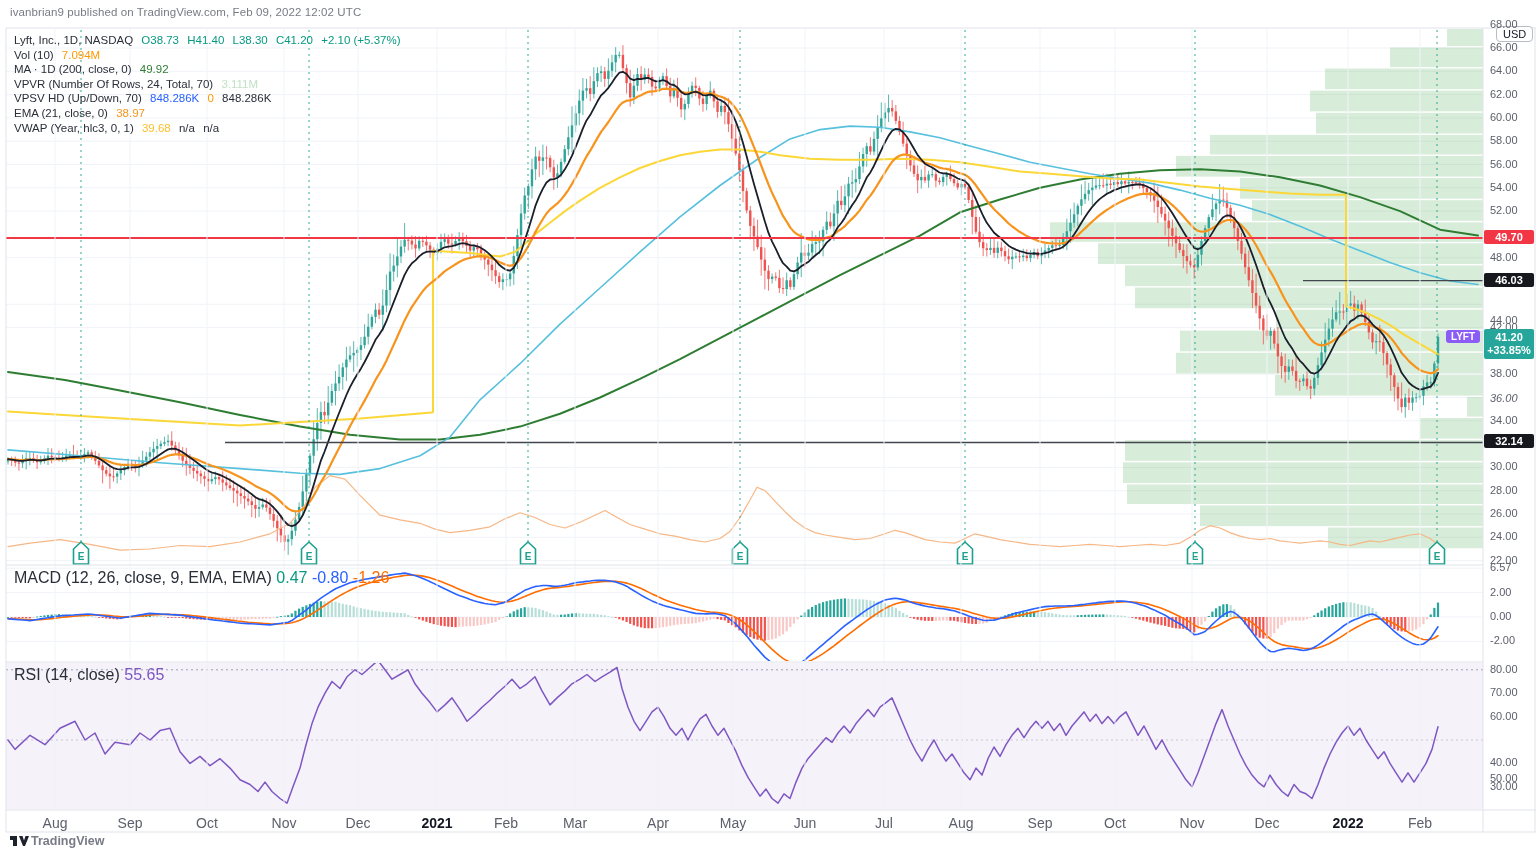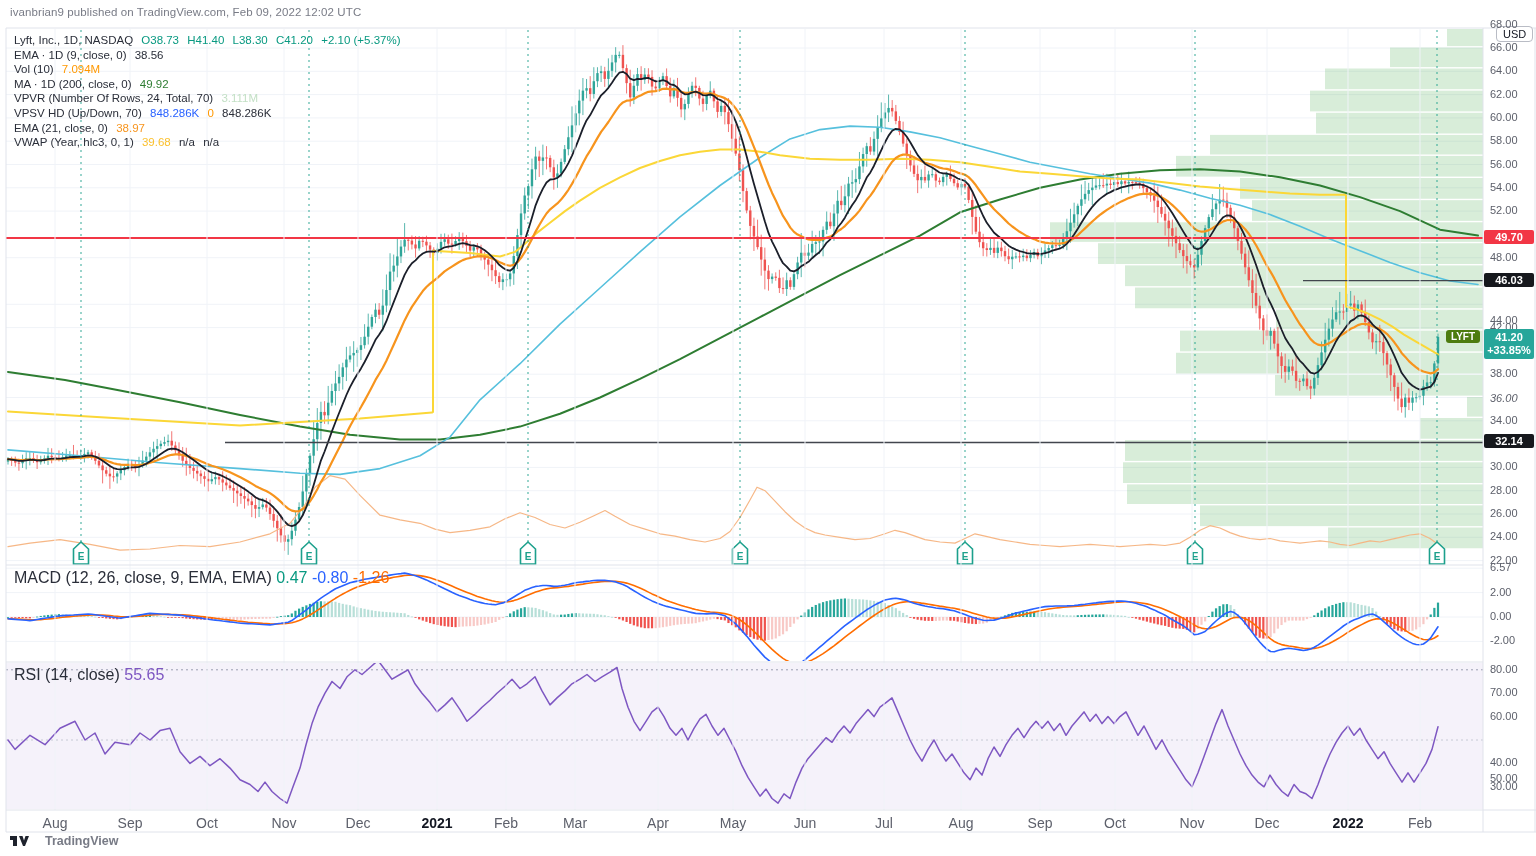--- a/index.html
+++ b/index.html
@@ -13,21 +13,21 @@
   .axis-label{position:absolute;left:1490px;font-size:11px;color:#5d606b;}
   .time-label{position:absolute;top:815px;font-size:14px;color:#5d606b;transform:translateX(-50%);}
   .time-label.year{color:#131722;font-weight:bold;}
   .badge{position:absolute;left:1484px;width:50px;text-align:center;font-size:11px;font-weight:bold;
     color:#fff;border-radius:2px;padding:1px 0;}
   .chip{position:absolute;font-size:10px;font-weight:bold;border-radius:3px;padding:1px 5px;}
   .usd-chip{position:absolute;left:1496px;top:26px;font-size:11px;color:#131722;background:#fff;
     border:1px solid #b9bcc5;border-radius:4px;padding:1px 6px;}
   .pricebox{position:absolute;left:1484px;width:50px;text-align:center;color:#fff;border-radius:2px;
     font-size:11px;font-weight:bold;line-height:13px;padding:2px 0;}
-  .footer{position:absolute;left:10px;top:834px;display:flex;align-items:center;gap:16px;}
+  .footer{position:absolute;left:10px;top:834px;display:flex;align-items:center;gap:2px;}
   .footer .txt{font-size:12.5px;font-weight:bold;color:#787b86;}
 </style>
 </head>
 <body>
 
 <div id="stage">
 
   <svg id="chart-svg" width="1536" height="856">
       <defs>
         <clipPath id="clipMain">
@@ -1369,24 +1369,20 @@
   <div class="legend">
     <div>
       <span>Lyft, Inc., 1D, NASDAQ</span>
       <span class="v" style="color: rgb(8, 153, 129);">O38.73</span>
       <span class="v" style="color: rgb(8, 153, 129);">H41.40</span>
       <span class="v" style="color: rgb(8, 153, 129);">L38.30</span>
       <span class="v" style="color: rgb(8, 153, 129);">C41.20</span>
       <span class="v" style="color: rgb(8, 153, 129);">+2.10 (+5.37%)</span>
     </div>
     <div>
-      <span>EMA · 1D (9, close, 0)</span>
-      <span class="v">38.56</span>
-    </div>
-    <div>
       <span>Vol (10)</span>
       <span class="v" style="color: rgb(255, 152, 0);">7.094M</span>
     </div>
     <div>
       <span>MA · 1D (200, close, 0)</span>
       <span class="v" style="color: rgb(46, 125, 50);">49.92</span>
     </div>
     <div>
       <span>VPVR (Number Of Rows, 24, Total, 70)</span>
       <span class="v" style="color: rgb(195, 224, 197);">3.111M</span>
@@ -1485,14 +1481,14 @@
     </div>
 
   <div class="footer">
     <svg width="19" height="14" viewBox="0 0 19 14">
       <rect x="0" y="2" width="7" height="4" fill="#1e222d"></rect>
       <rect x="3" y="2" width="4" height="10" fill="#1e222d"></rect>
       <path d="M9 2 L13 12 L15 12 L19 2 L15.5 2 L14 6.5 L12.5 2 Z" fill="#1e222d"></path>
     </svg>
     <span class="txt">TradingView</span>
   </div>
-<div class="chip" style="left: 1446px; top: 329.92px; background: #4d7c0f; color: rgb(255, 255, 255);">LYFT</div>
+<div class="chip" style="left: 1446px; top: 329.92px; background: #8b5cf6; color: rgb(255, 255, 255);">LYFT</div>
   </div>
 
 </body></html>

